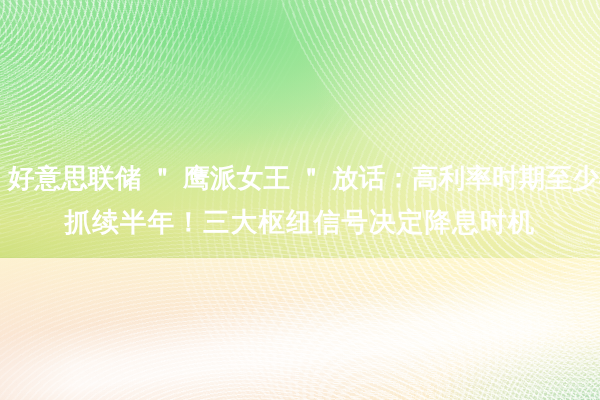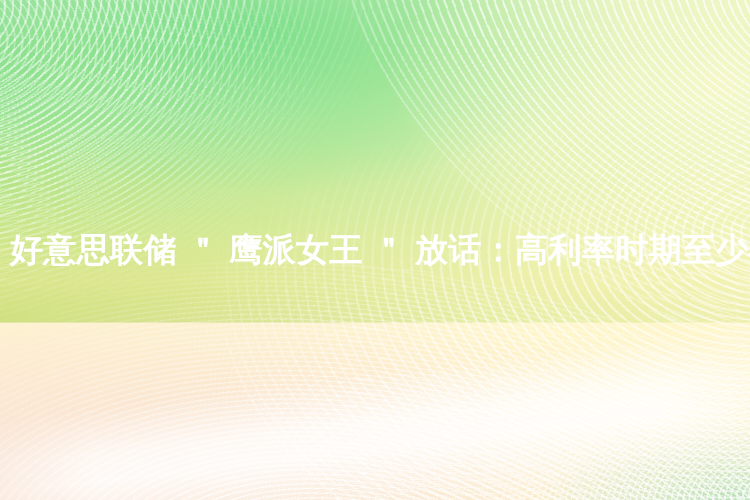--- a/index.html
+++ b/index.html
@@ -321,16 +321,17 @@
     <div class="ripple rp-mid"></div>
     <div class="ripple rp-bl"></div>
     <div class="ripple rp-br"></div>
     <div class="ripple rp-bot"></div>
     <div class="swoosh"></div>
   </div>
 
   <div class="headline">
     <div class="headline-inner">
       <span class="hl-line hl-line-1">好意思联储 ＂ 鹰派女王 ＂ 放话：高利率时期至少再</span>
+      <span class="hl-line hl-line-2">抓续半年！三大枢纽信号决定降息时机</span>
     </div>
   </div>
 
 </div>
 
 </body></html>

